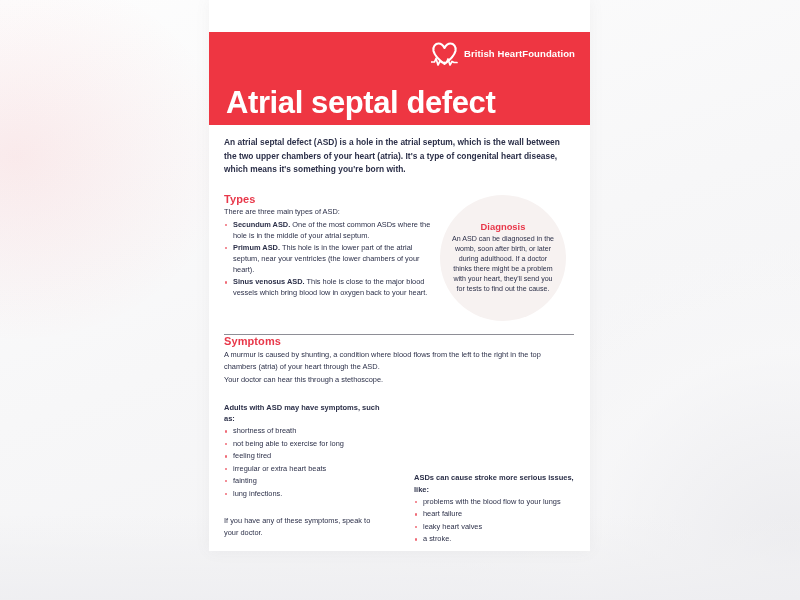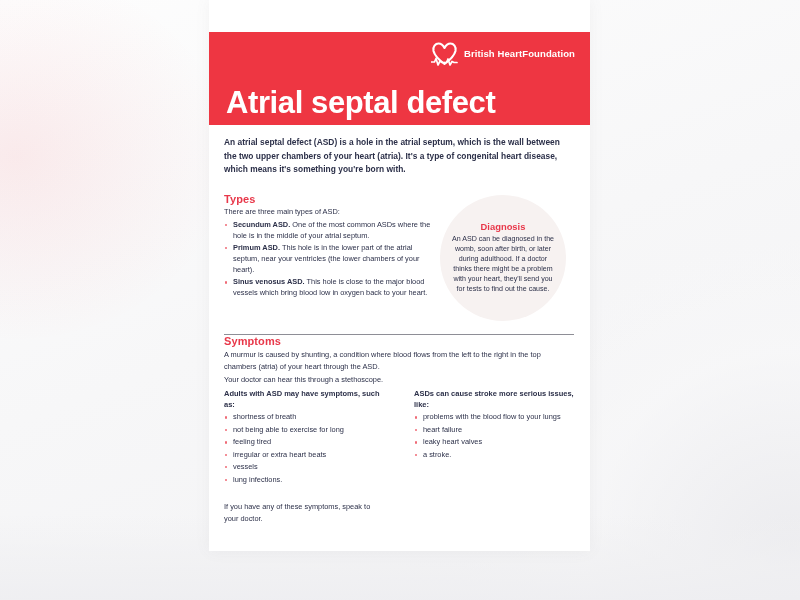--- a/index.html
+++ b/index.html
@@ -208,22 +208,23 @@
   }
   .sym-para {
     color: #2c3049;
     font-size: 7.4px;
     line-height: 1.5;
     margin: 2px 0 0 0;
   }
 
   .two-col {
     display: flex;
-    margin-top: 3px;
+    margin-top: 17px;
     gap: 30px;
+    align-items: flex-end;
   }
   .col {
     flex: 1;
   }
   .col-head {
     color: #2c3049;
     font-size: 7.5px;
     font-weight: bold;
     line-height: 1.5;
     margin-bottom: 2px;
@@ -302,21 +303,21 @@
 
       <div class="two-col">
 
         <div class="col">
           <div class="col-head">Adults with ASD may have symptoms, such as:</div>
           <ul class="bul">
             <li>shortness of breath</li>
             <li>not being able to exercise for long</li>
             <li>feeling tired</li>
             <li>irregular or extra heart beats</li>
-            <li>vessels</li>
+            <li>fainting</li>
             <li>lung infections.</li>
           </ul>
           <p class="closing">If you have any of these symptoms, speak to your doctor.</p>
         </div>
 
         <div class="col">
           <div class="col-head">ASDs can cause stroke more serious issues, like:</div>
           <ul class="bul">
             <li>problems with the blood flow to your lungs</li>
             <li>heart failure</li>

